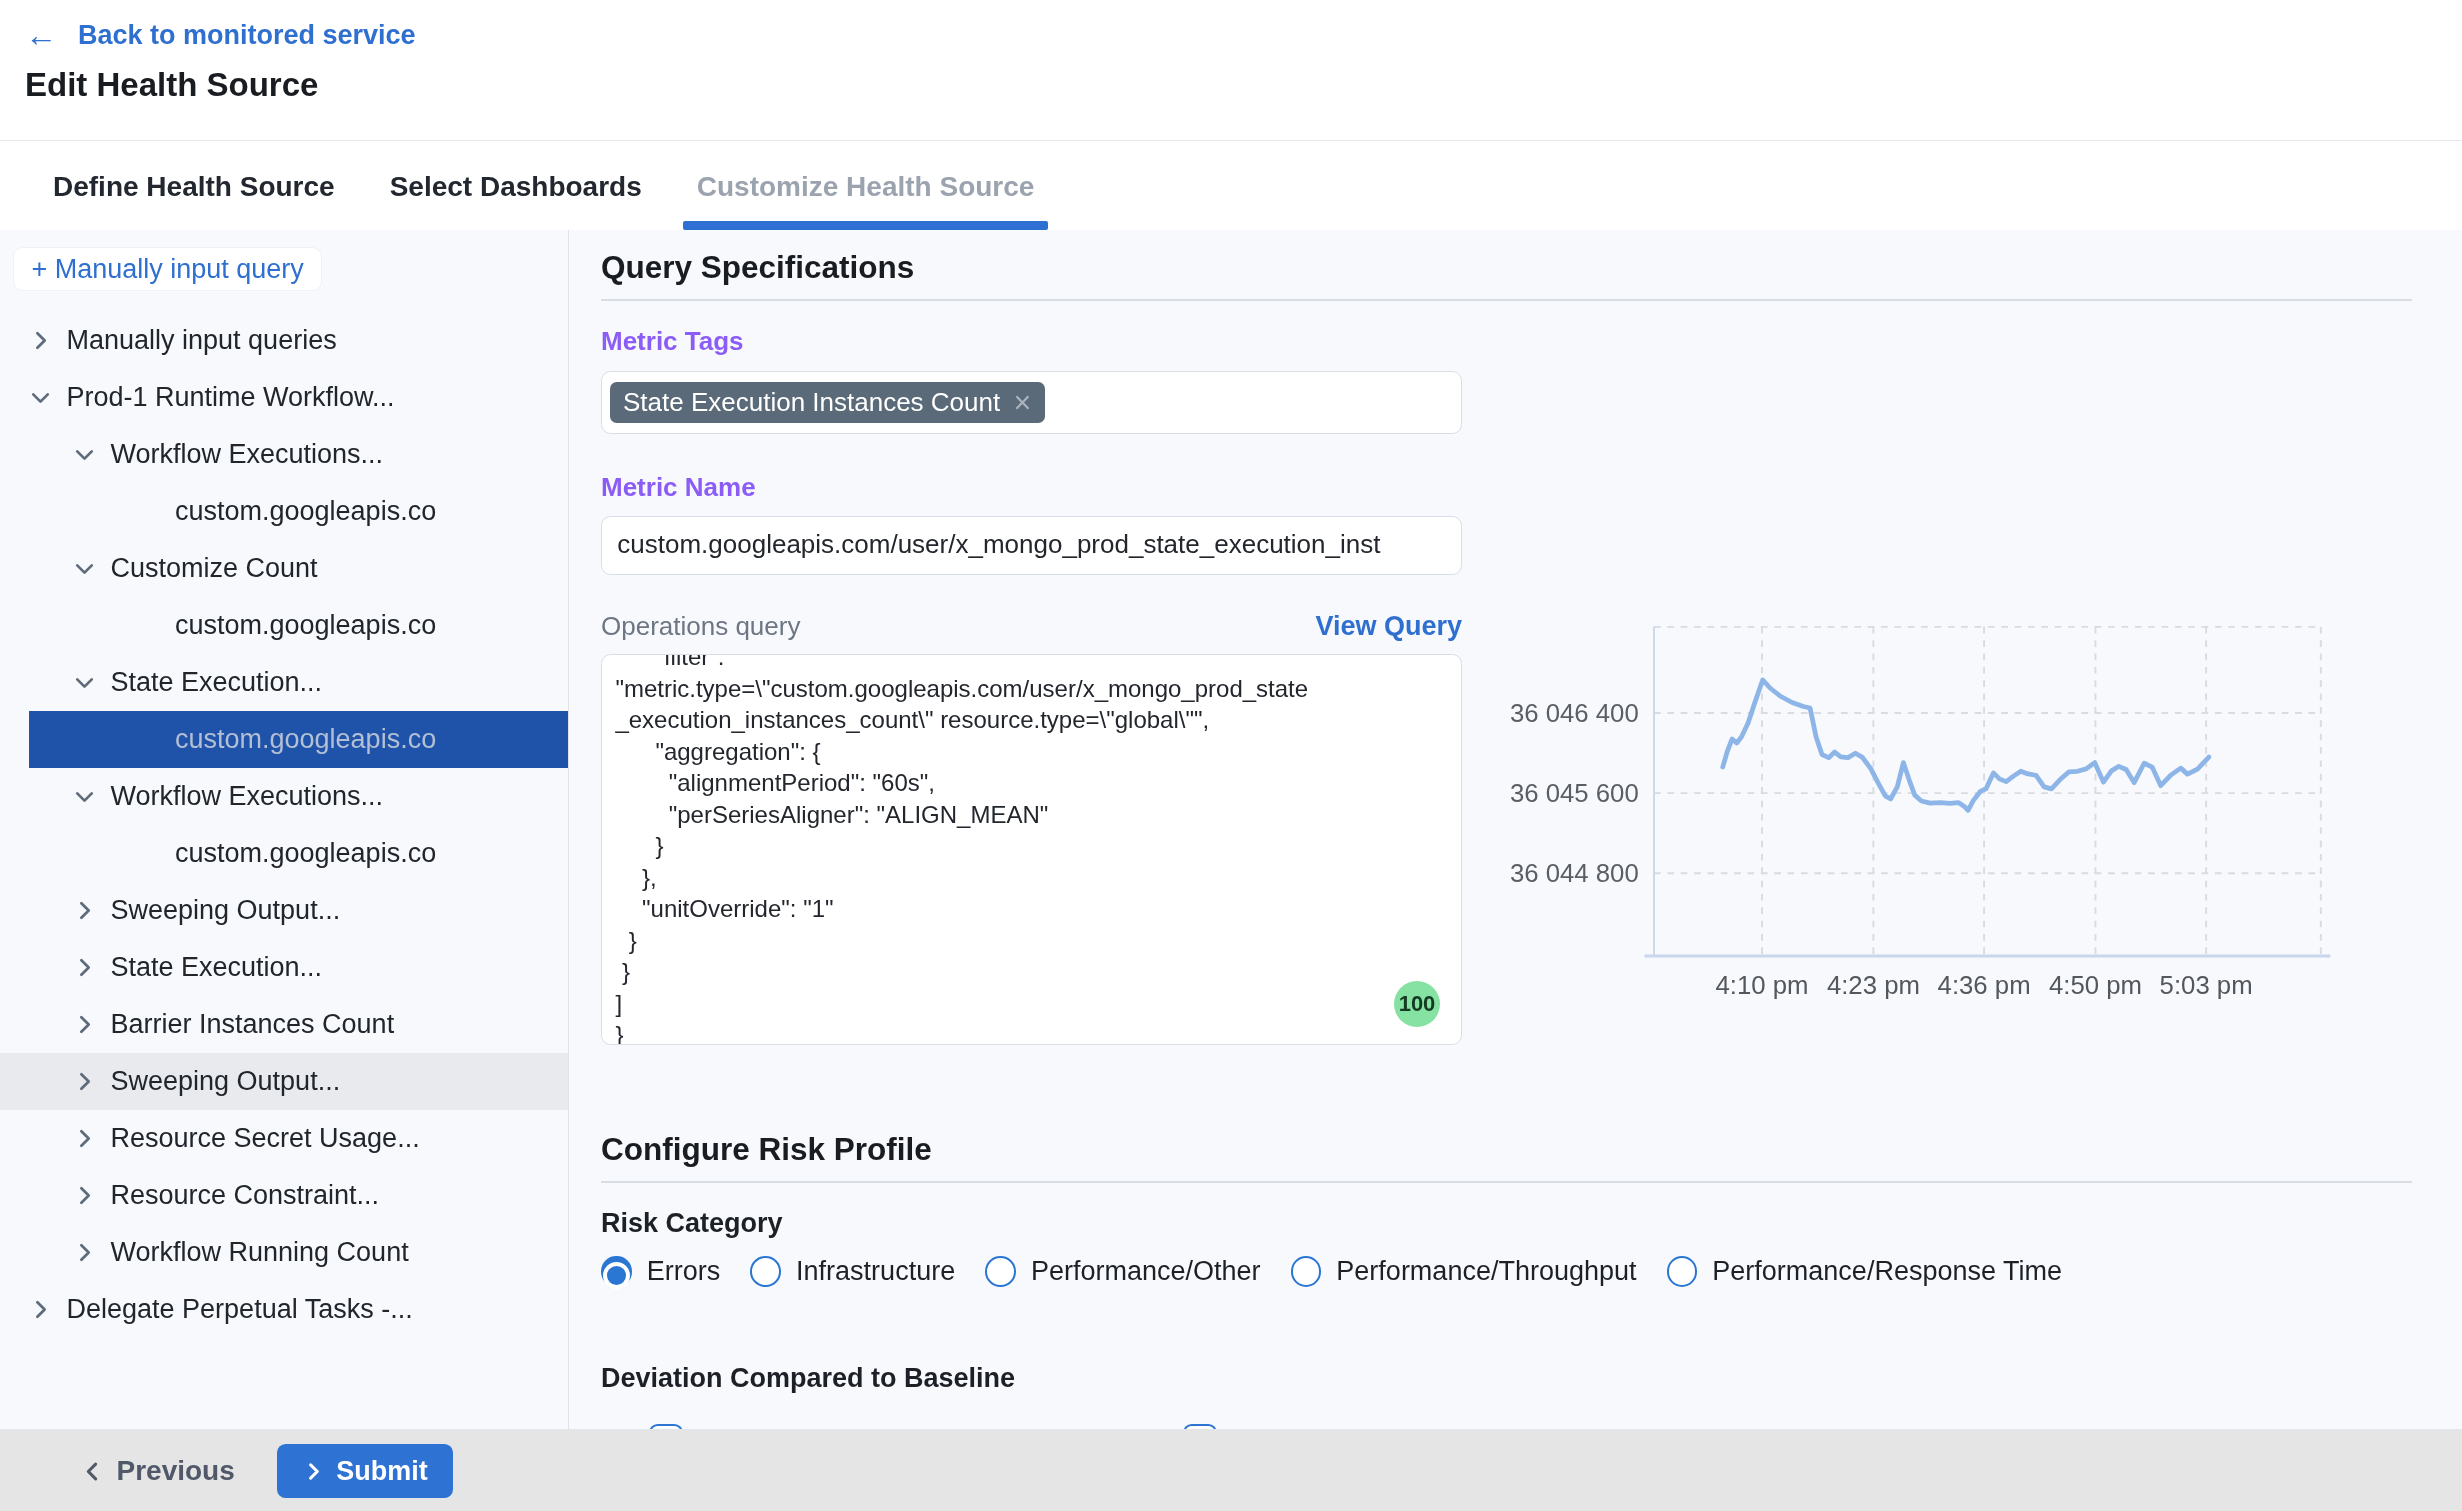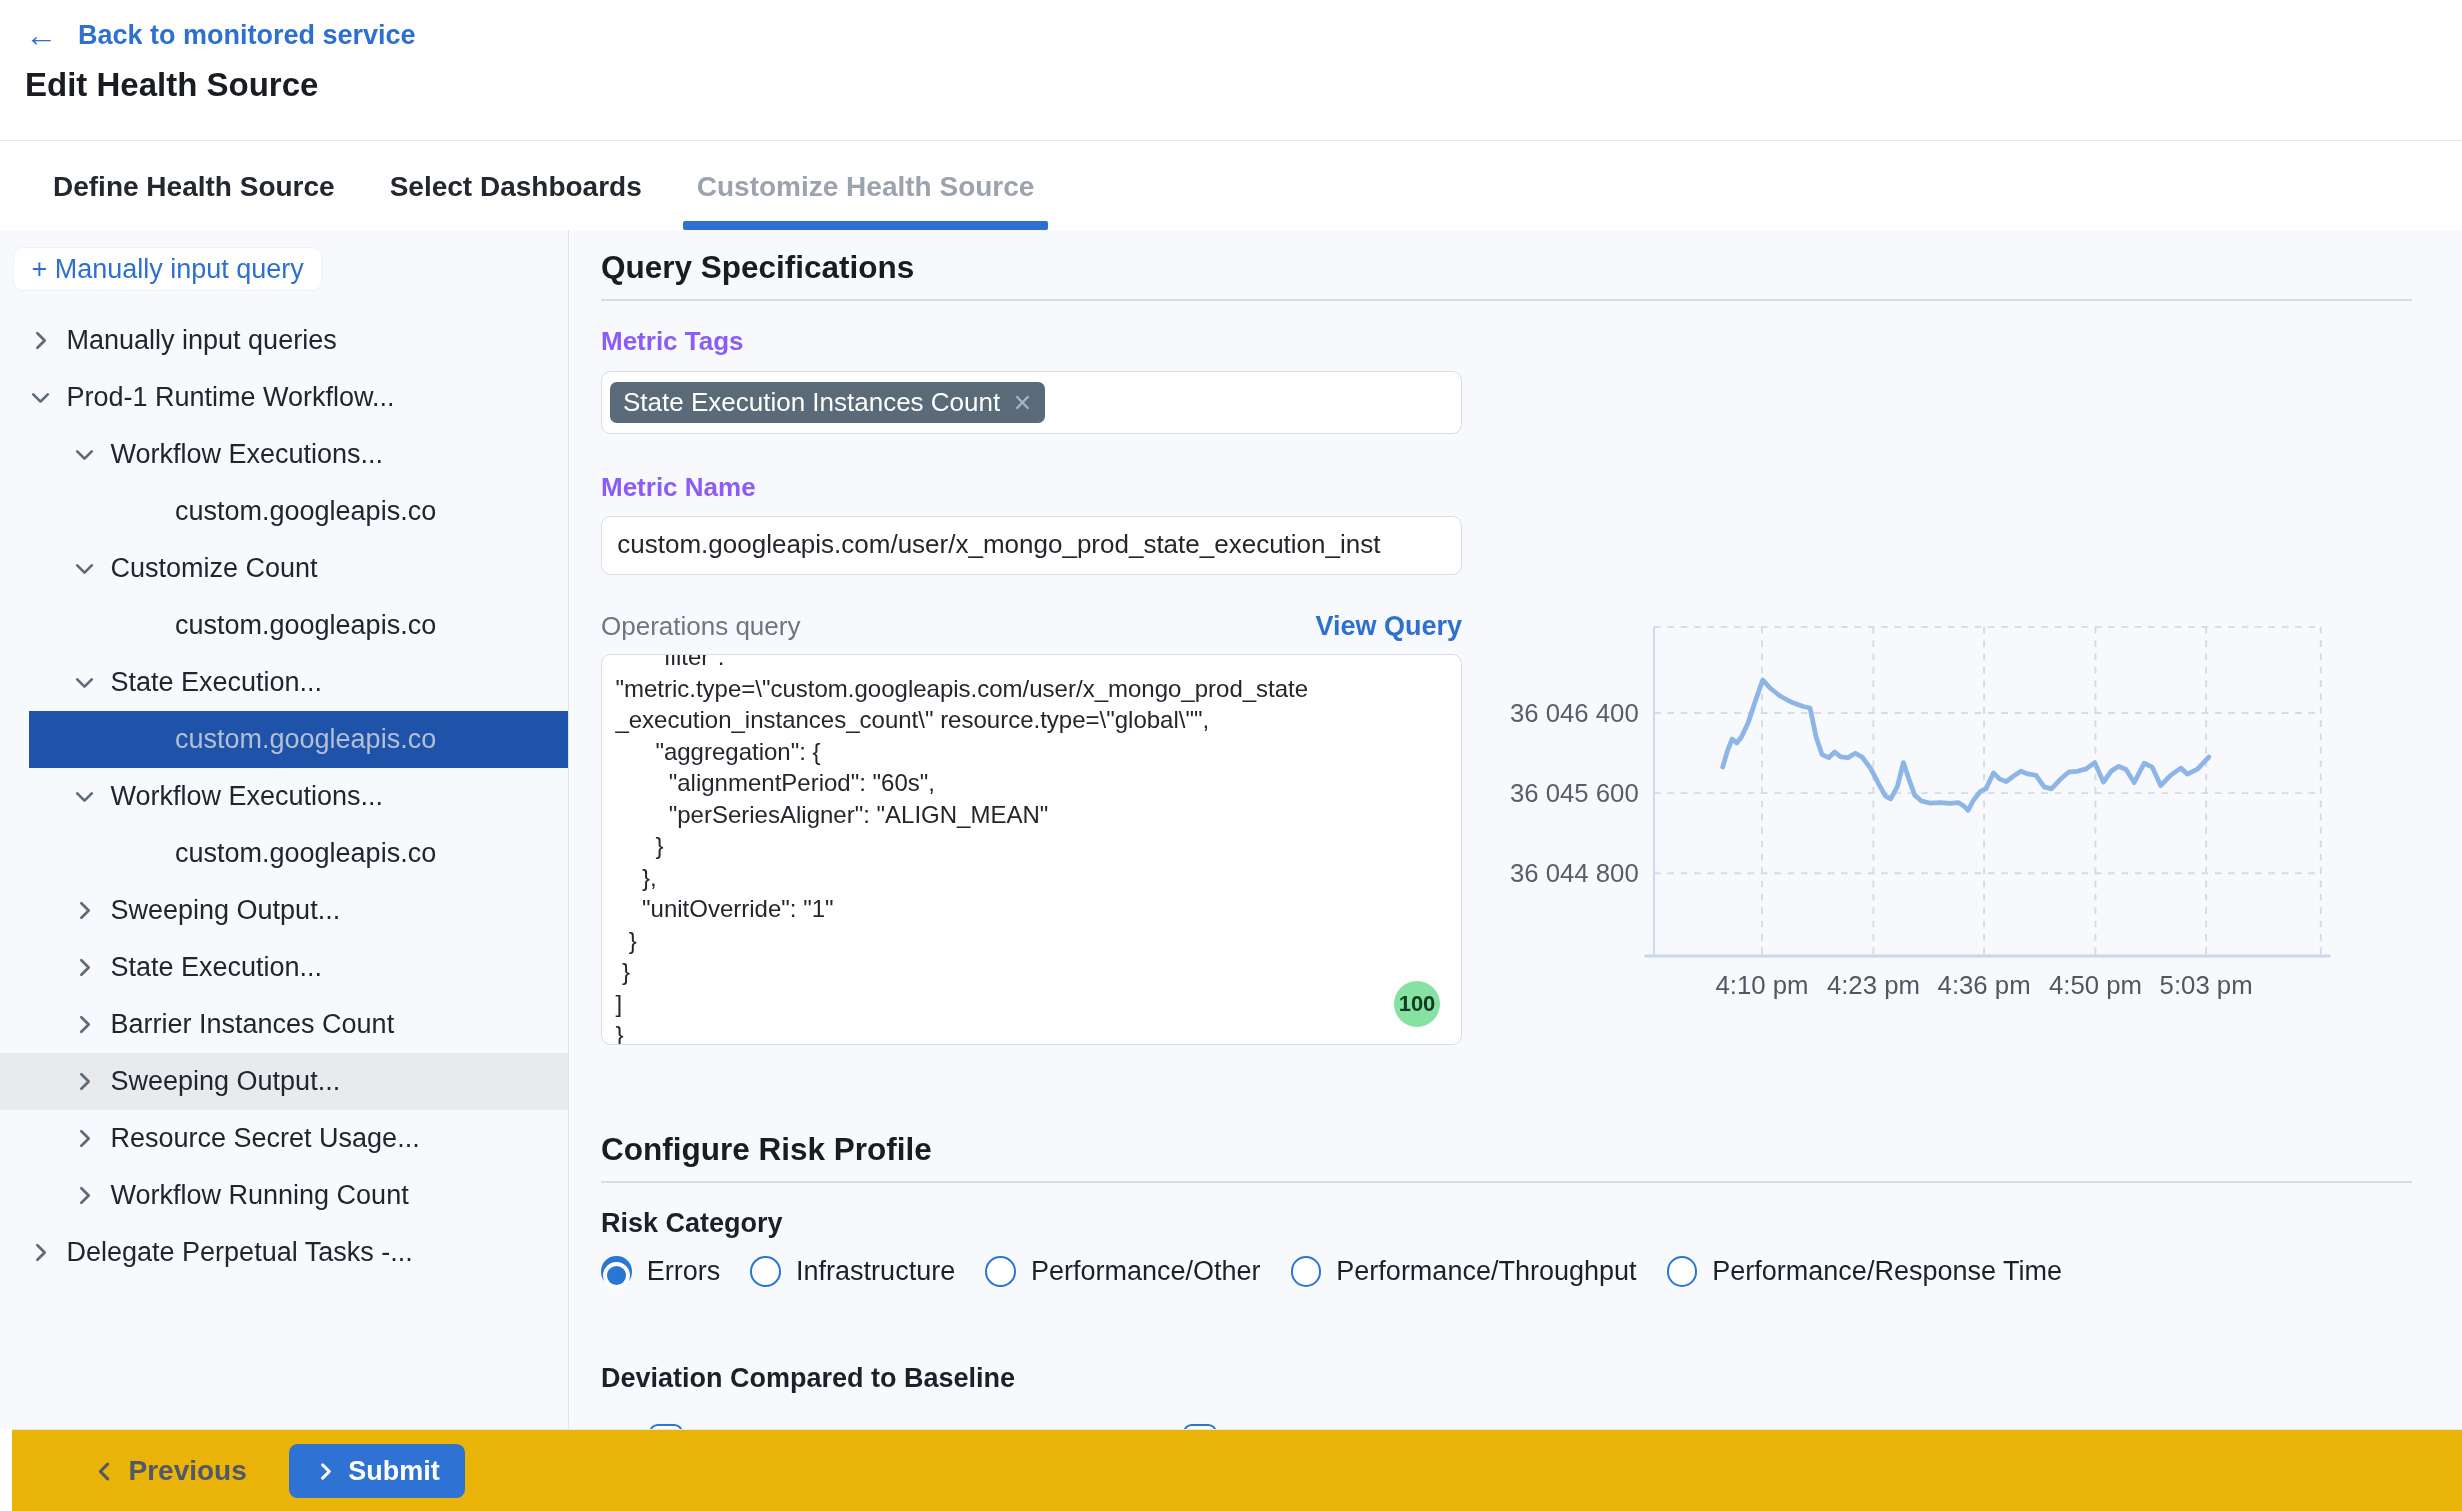--- a/index.html
+++ b/index.html
@@ -108,22 +108,22 @@
   }
   .dev-label { font-size: 27px; font-weight: 700; color: #1d2127; margin-top: 76px; margin-bottom: 30.5px; }
   .checkbox-row { display: flex; align-items: center; margin-left: 48px; gap: 172px; }
   .cb-opt { display: flex; align-items: center; gap: 17px; font-size: 27px; color: #1d2127; cursor: pointer; }
   .checkbox { width: 34px; height: 34px; border-radius: 8.6px; border: 2.9px solid #2d77d3; background: #fff; }
   
   .chart-wrap { position: absolute; left: 1489px; top: 370px; width: 973px; height: 420px; }
   
   .footer {
     position: absolute; bottom: 0; left: 0; right: 0; height: 83px;
-    background: #eab308; border-top: 1.9px solid #e3e6ea;
-    display: flex; align-items: center; padding-left: 80px; gap: 42px; margin-left: 12px;
+    background: #e5e5e5; border-top: 1.9px solid #e3e6ea;
+    display: flex; align-items: center; padding-left: 80px; gap: 42px;
   }
   .previous { display: flex; align-items: center; gap: 11.5px; color: #505869; font-size: 28px; font-weight: 600; cursor: pointer; }
   .submit-btn {
     height: 54px; background: #2e72d3; border: none; border-radius: 8.6px;
     color: #ffffff; font-family: "Liberation Sans", sans-serif; font-size: 27px; font-weight: 600;
     padding: 0 25px; display: flex; align-items: center; gap: 11.5px; cursor: pointer;
   }
 </style>
 </head>
 <body>
@@ -245,20 +245,28 @@
           </span>
           <span>Sweeping Output...</span>
         </div>
         <div class="tree-row lvl1">
           <span class="chev">
             <svg style="" width="25" height="25" viewBox="0 0 24 24">
               <path d="M9 5 L16 12 L9 19" fill="none" stroke="#5f6b7a" stroke-width="2.6" stroke-linecap="round" stroke-linejoin="round"></path>
             </svg>
           </span>
           <span>Resource Secret Usage...</span>
+        </div>
+        <div class="tree-row lvl1">
+          <span class="chev">
+            <svg style="" width="25" height="25" viewBox="0 0 24 24">
+              <path d="M9 5 L16 12 L9 19" fill="none" stroke="#5f6b7a" stroke-width="2.6" stroke-linecap="round" stroke-linejoin="round"></path>
+            </svg>
+          </span>
+          <span>Resource Constraint...</span>
         </div>
         <div class="tree-row lvl1">
           <span class="chev">
             <svg style="" width="25" height="25" viewBox="0 0 24 24">
               <path d="M9 5 L16 12 L9 19" fill="none" stroke="#5f6b7a" stroke-width="2.6" stroke-linecap="round" stroke-linejoin="round"></path>
             </svg>
           </span>
           <span>Workflow Running Count</span>
         </div>
         <div class="tree-row lvl0">

